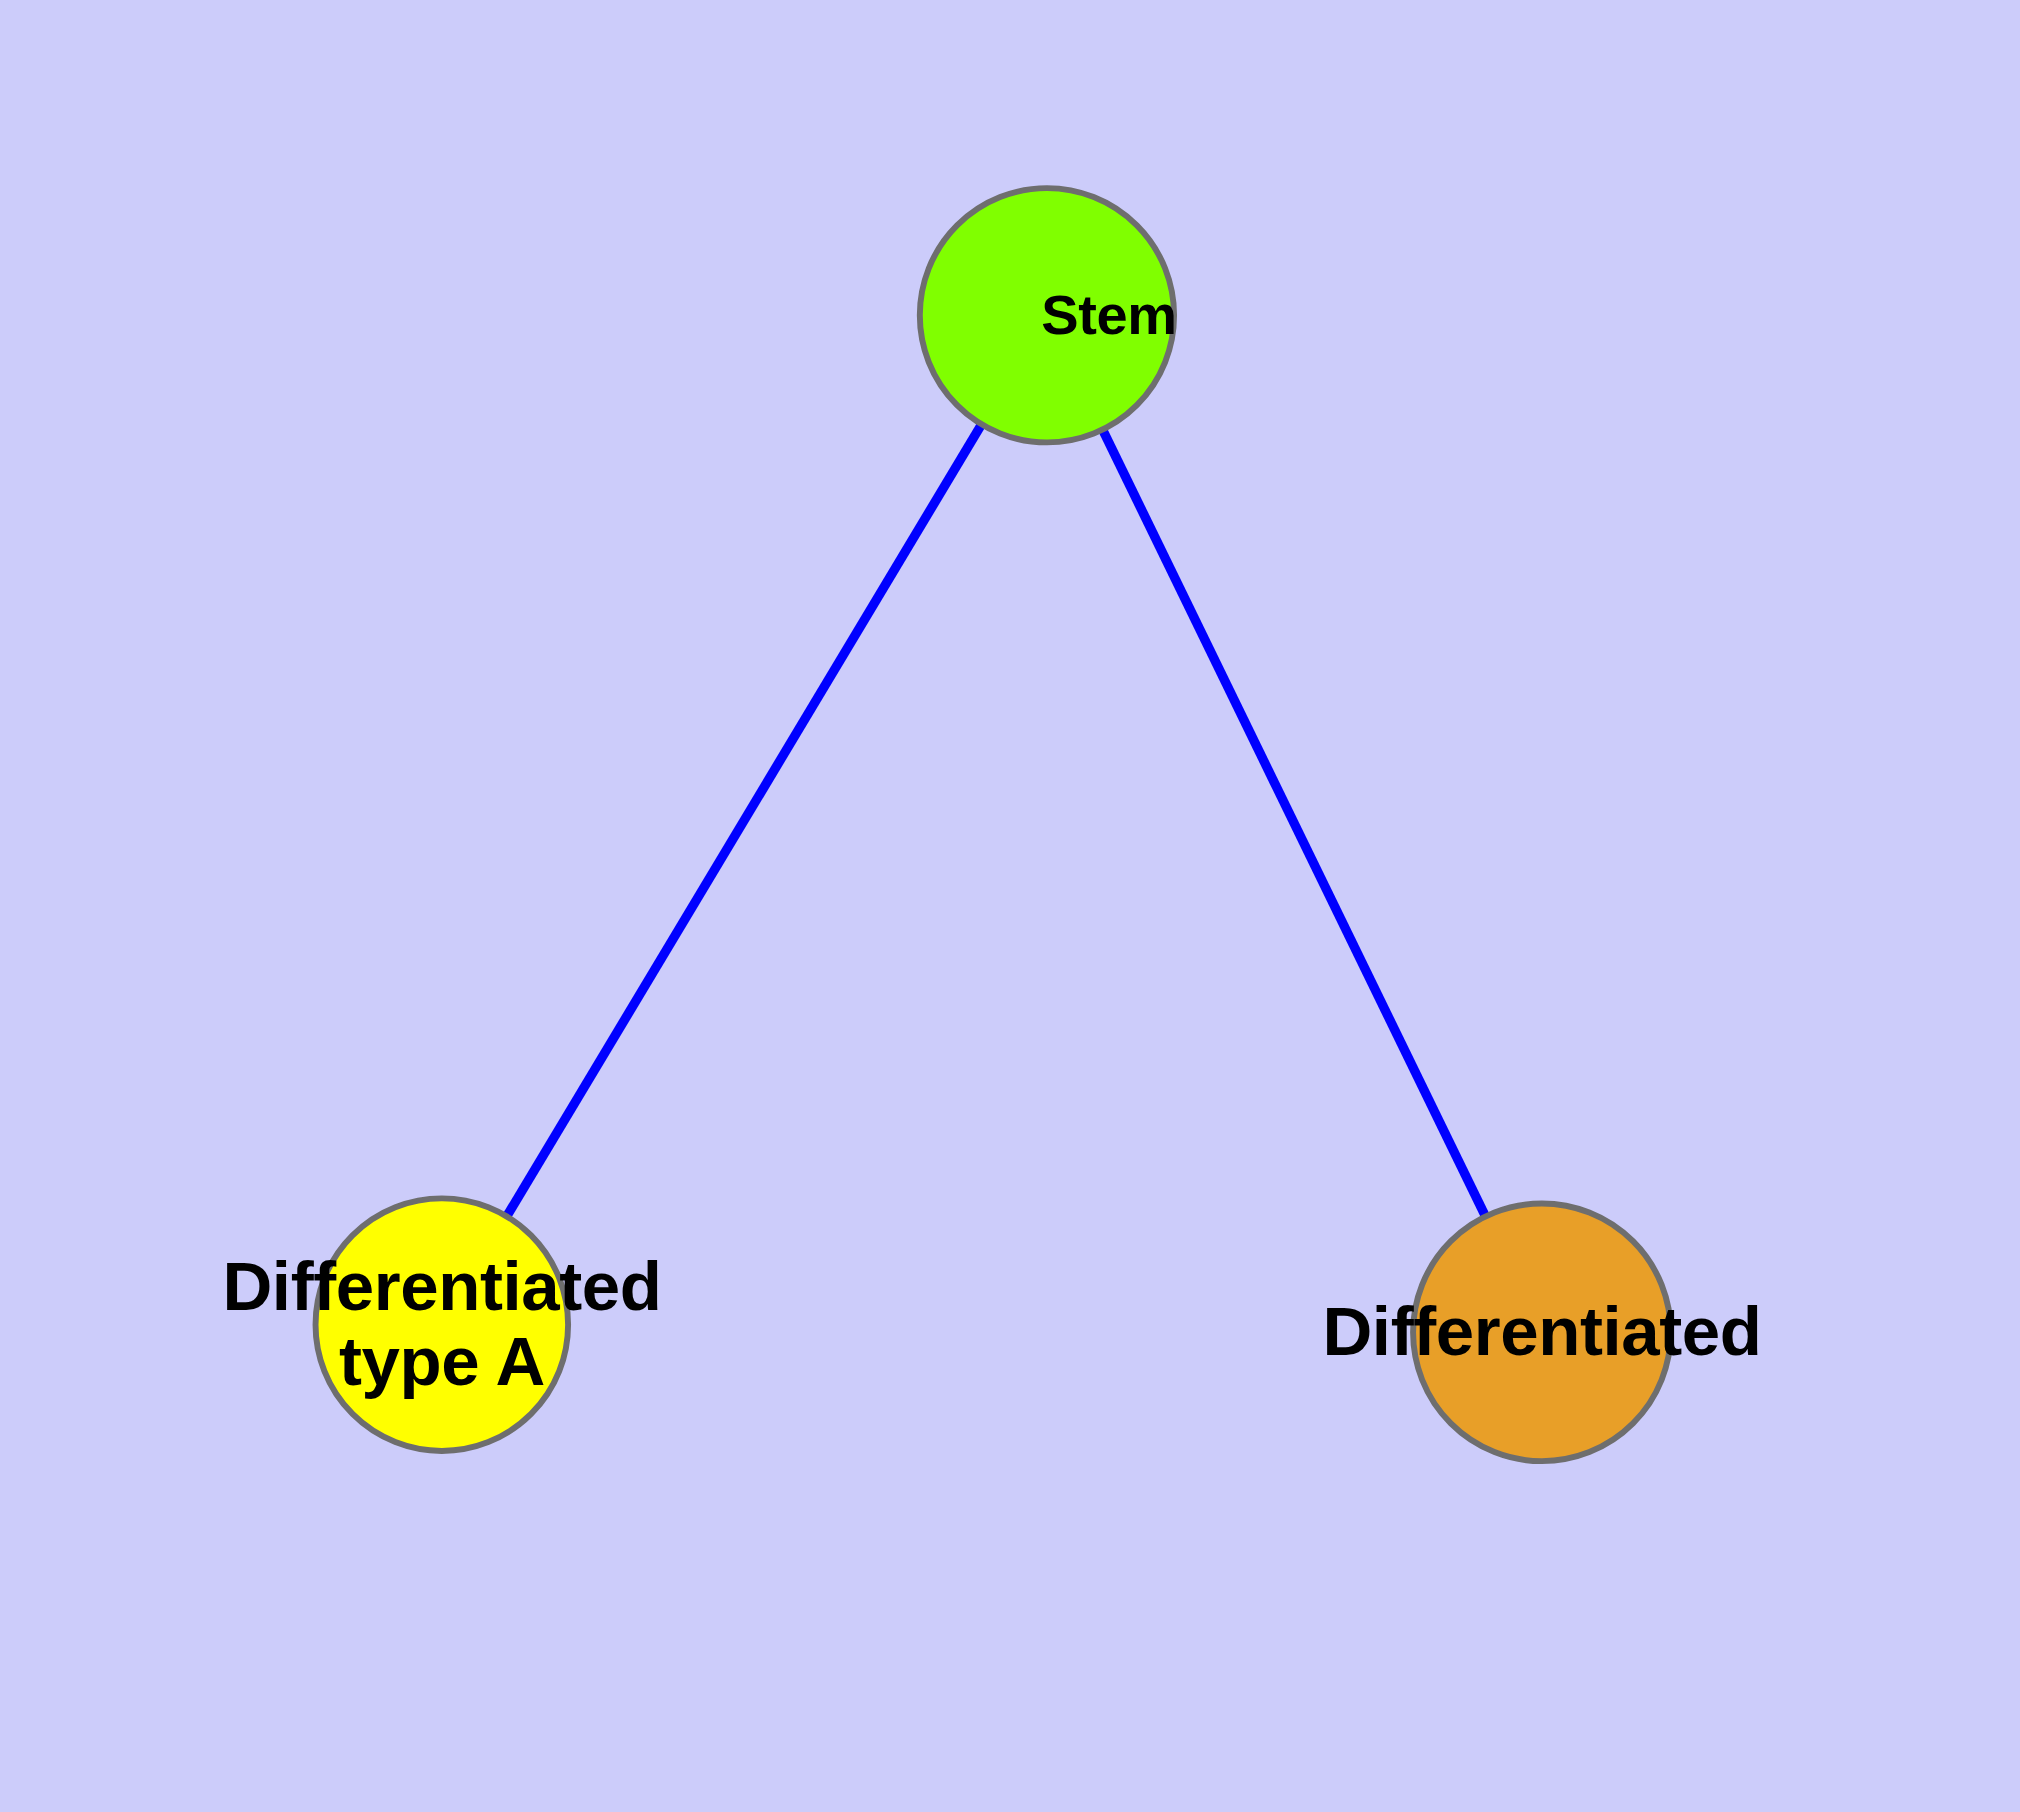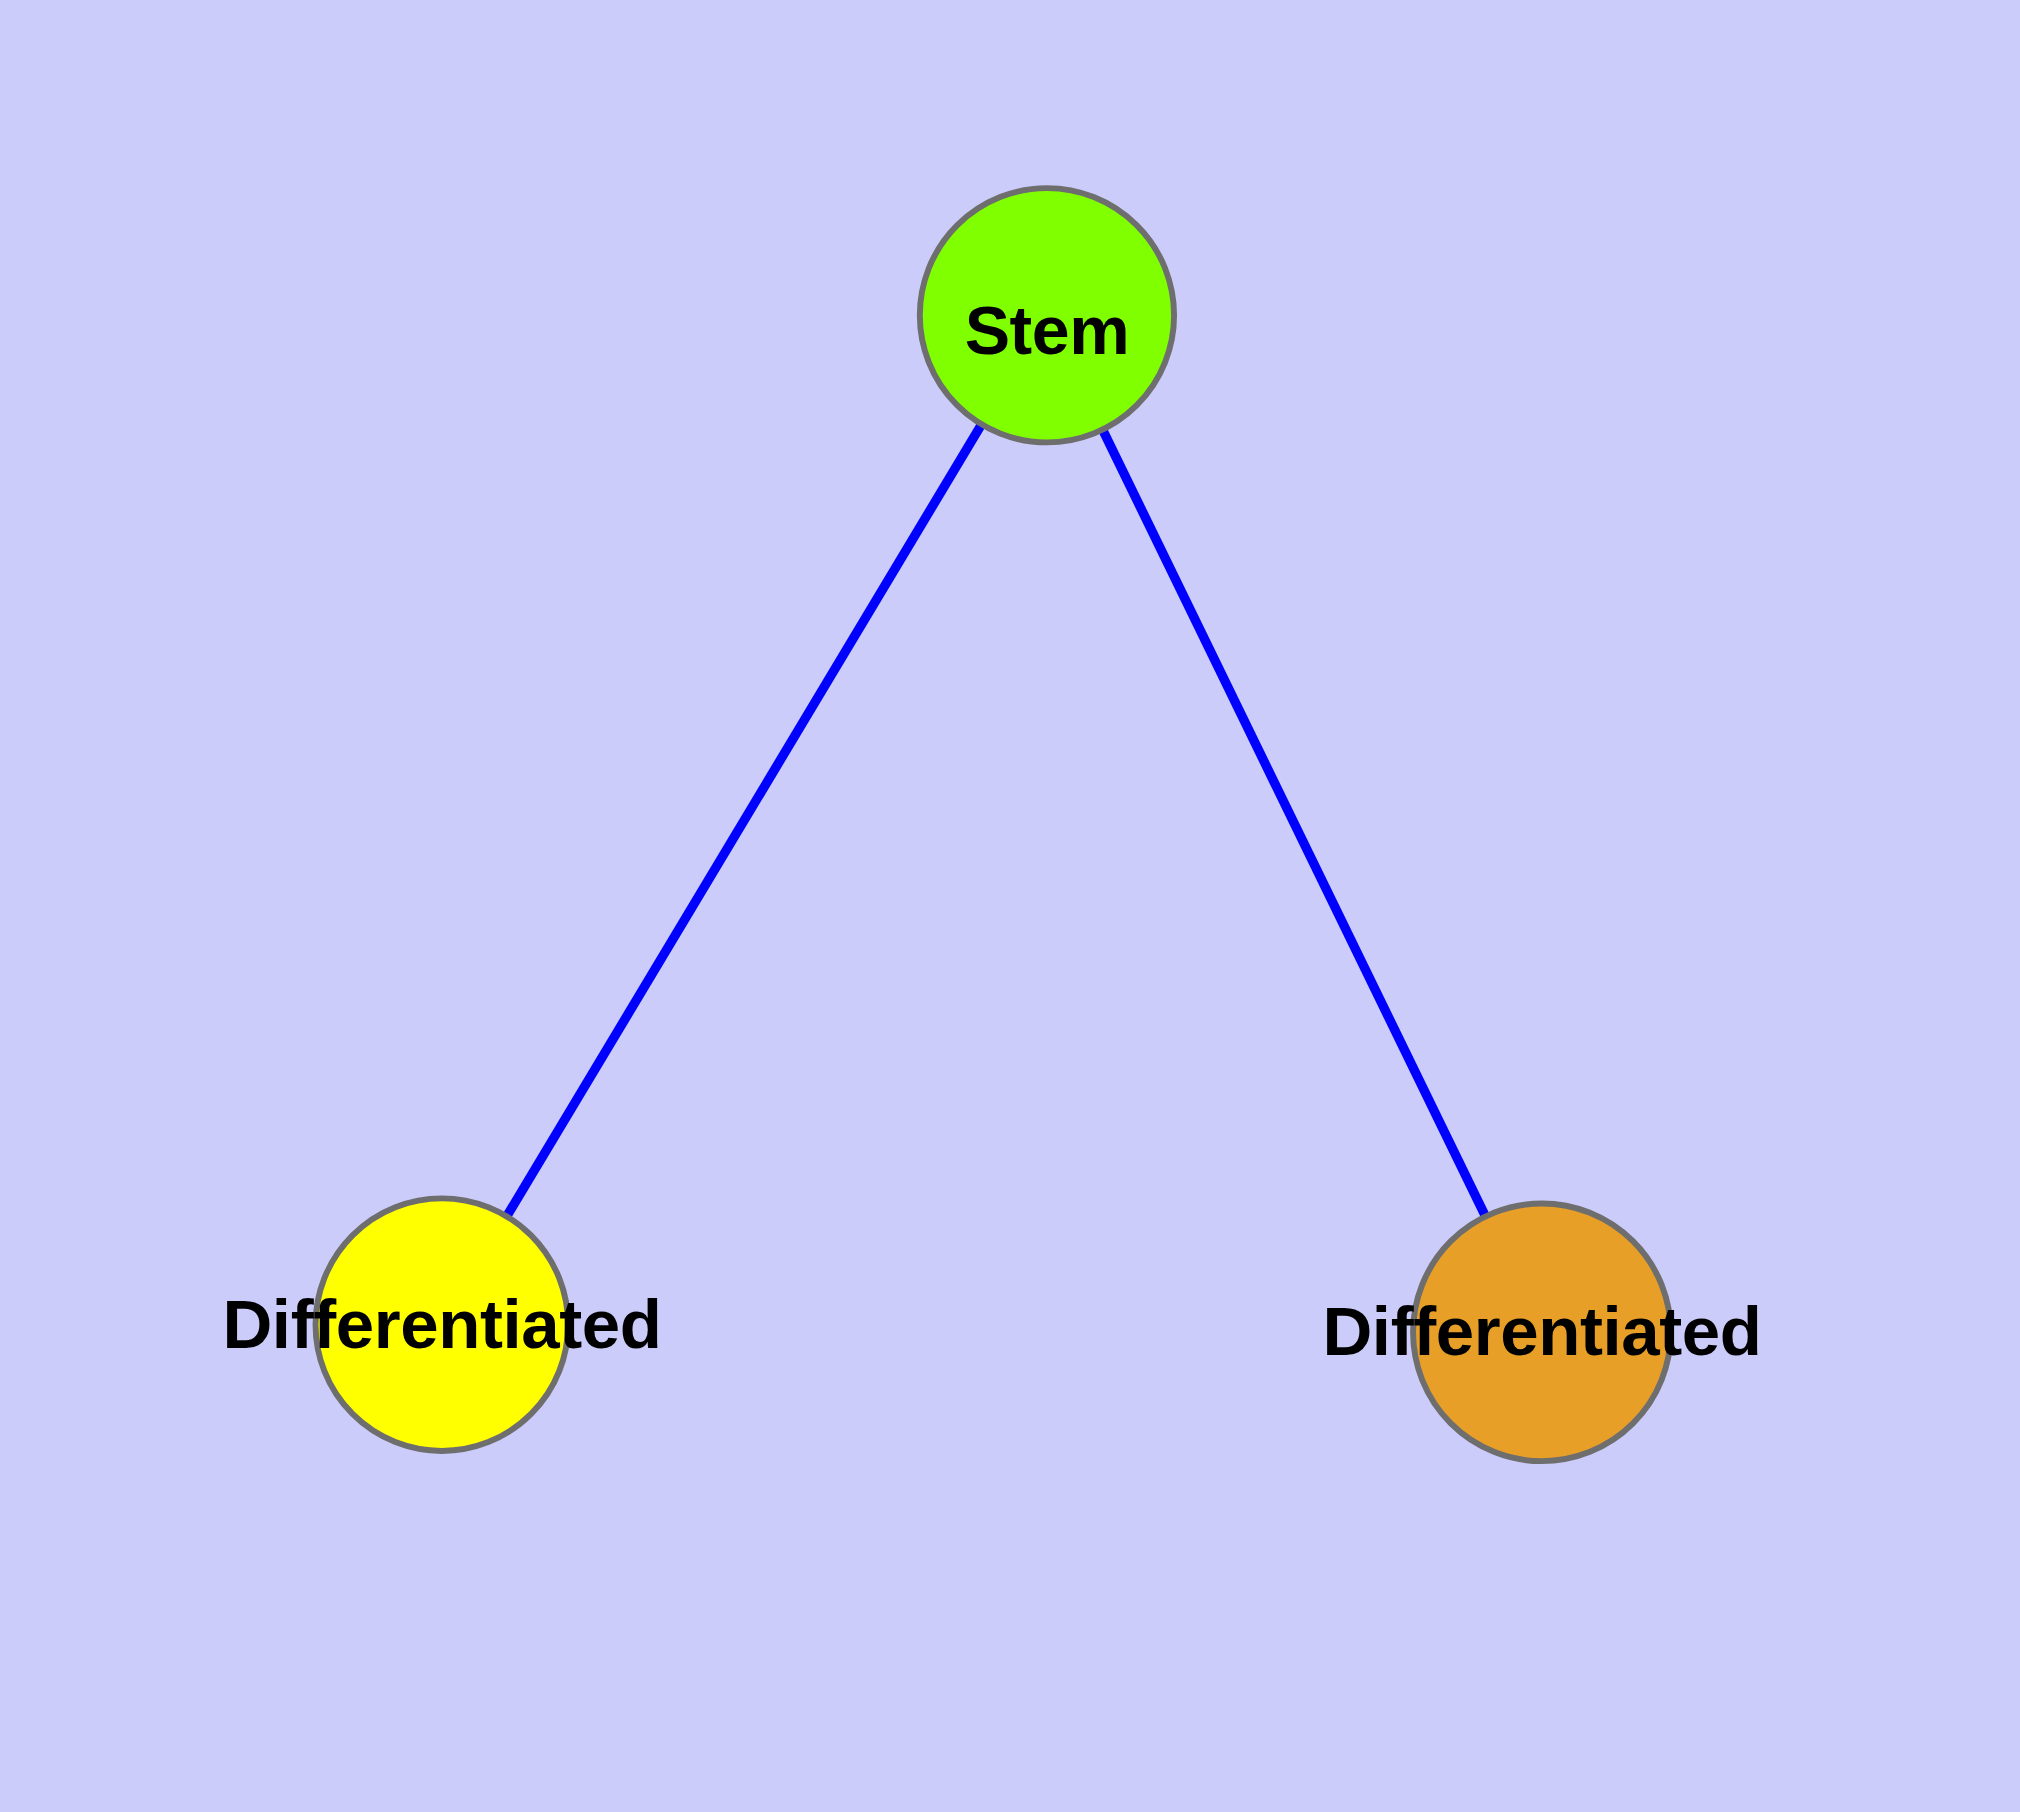--- a/index.html
+++ b/index.html
@@ -56,20 +56,20 @@
       <line id="edge-0" x1="1235" y1="372" x2="521" y2="1563" stroke="#0000ff" stroke-width="11" stroke-linecap="butt"></line>
       <line id="edge-1" x1="1235" y1="372" x2="1819" y2="1572" stroke="#0000ff" stroke-width="11" stroke-linecap="butt"></line>
     </g>
     <g>
       <circle id="node-circle-0" cx="1235" cy="372" r="150" fill="#80ff00" stroke="#6e6e6e" stroke-width="7"></circle>
       <circle id="node-circle-1" cx="521" cy="1563" r="149" fill="#ffff00" stroke="#6e6e6e" stroke-width="7"></circle>
       <circle id="node-circle-2" cx="1819" cy="1572" r="152" fill="#e89f28" stroke="#6e6e6e" stroke-width="7"></circle>
     </g>
   </svg>
 
-  <div id="label-0" class="node-label label-stem" style="left: 1047px; top: 315px; font-size: 68px; margin-top: 16px;">Stem</div>
+  <div id="label-0" class="node-label label-stem" style="left: 1109px; top: 315px; font-size: 56px;">Stem</div>
 
-  <div id="label-1" class="node-label label-leaf" style="left: 442px; top: 1325px; font-size: 69px;"><span>Differentiated</span><br></div>
+  <div id="label-1" class="node-label label-leaf" style="left: 442px; top: 1325px; font-size: 69px;"><span>Differentiated</span><br><span>type A</span></div>
 
   <div id="label-2" class="node-label label-leaf" style="left: 1542px; top: 1332px; font-size: 69px;"><span>Differentiated</span><br></div>
 
 </div>
 
 
 </body></html>

